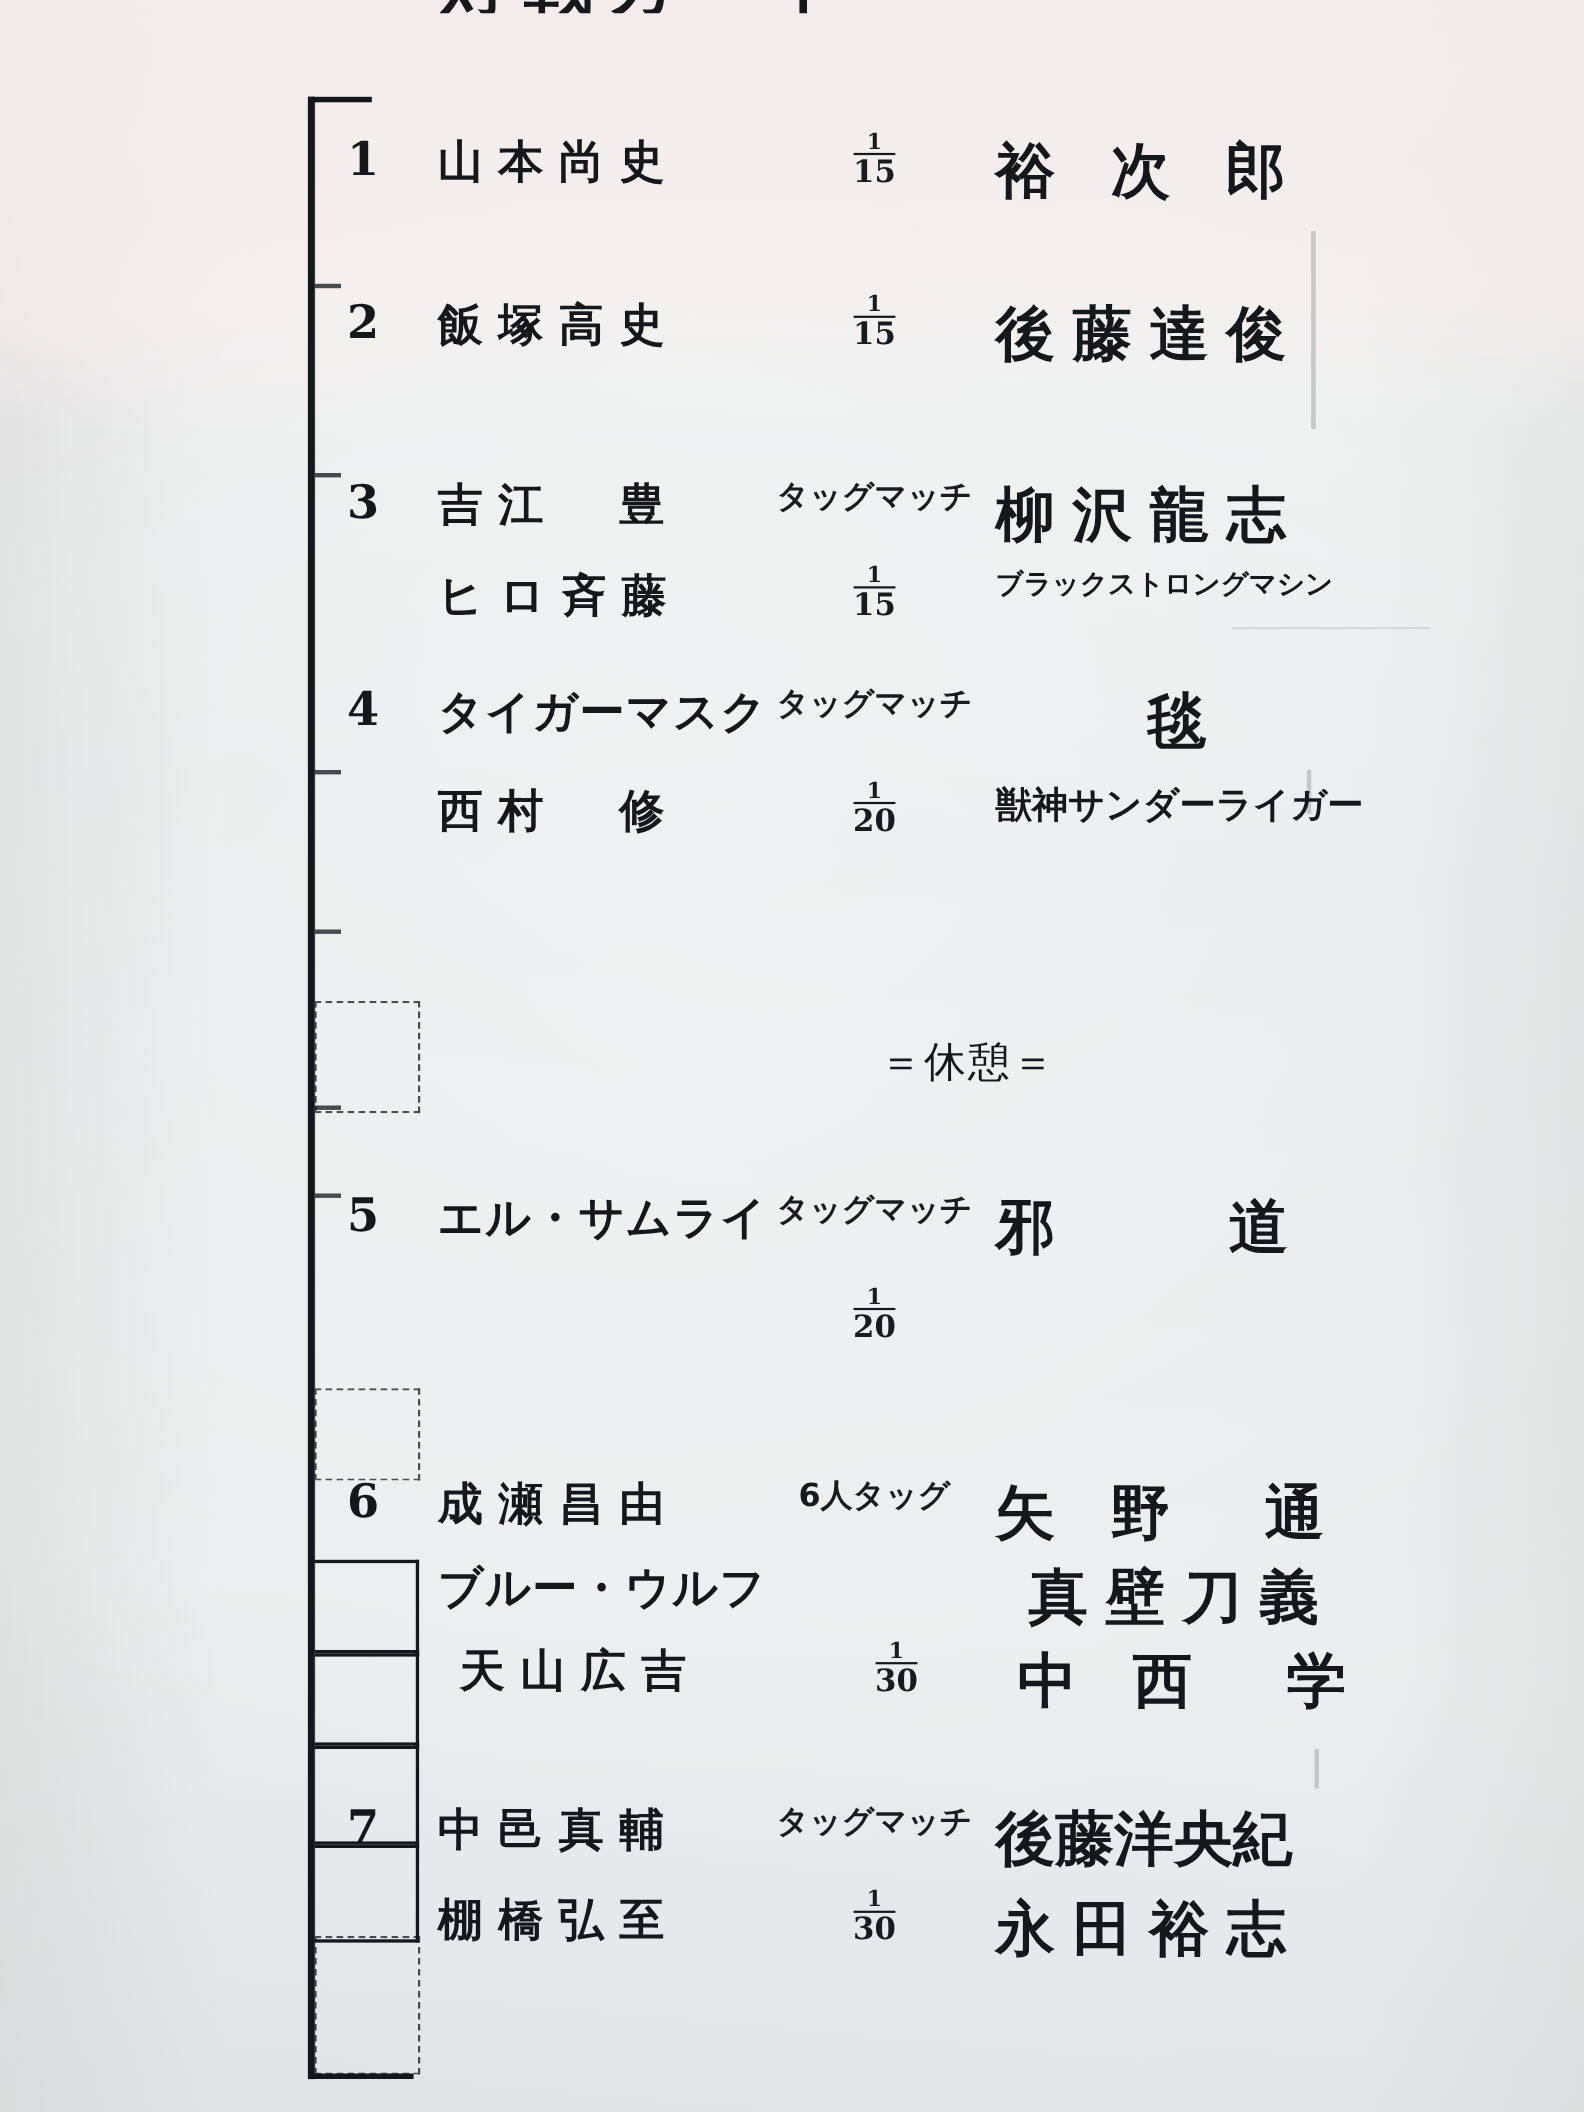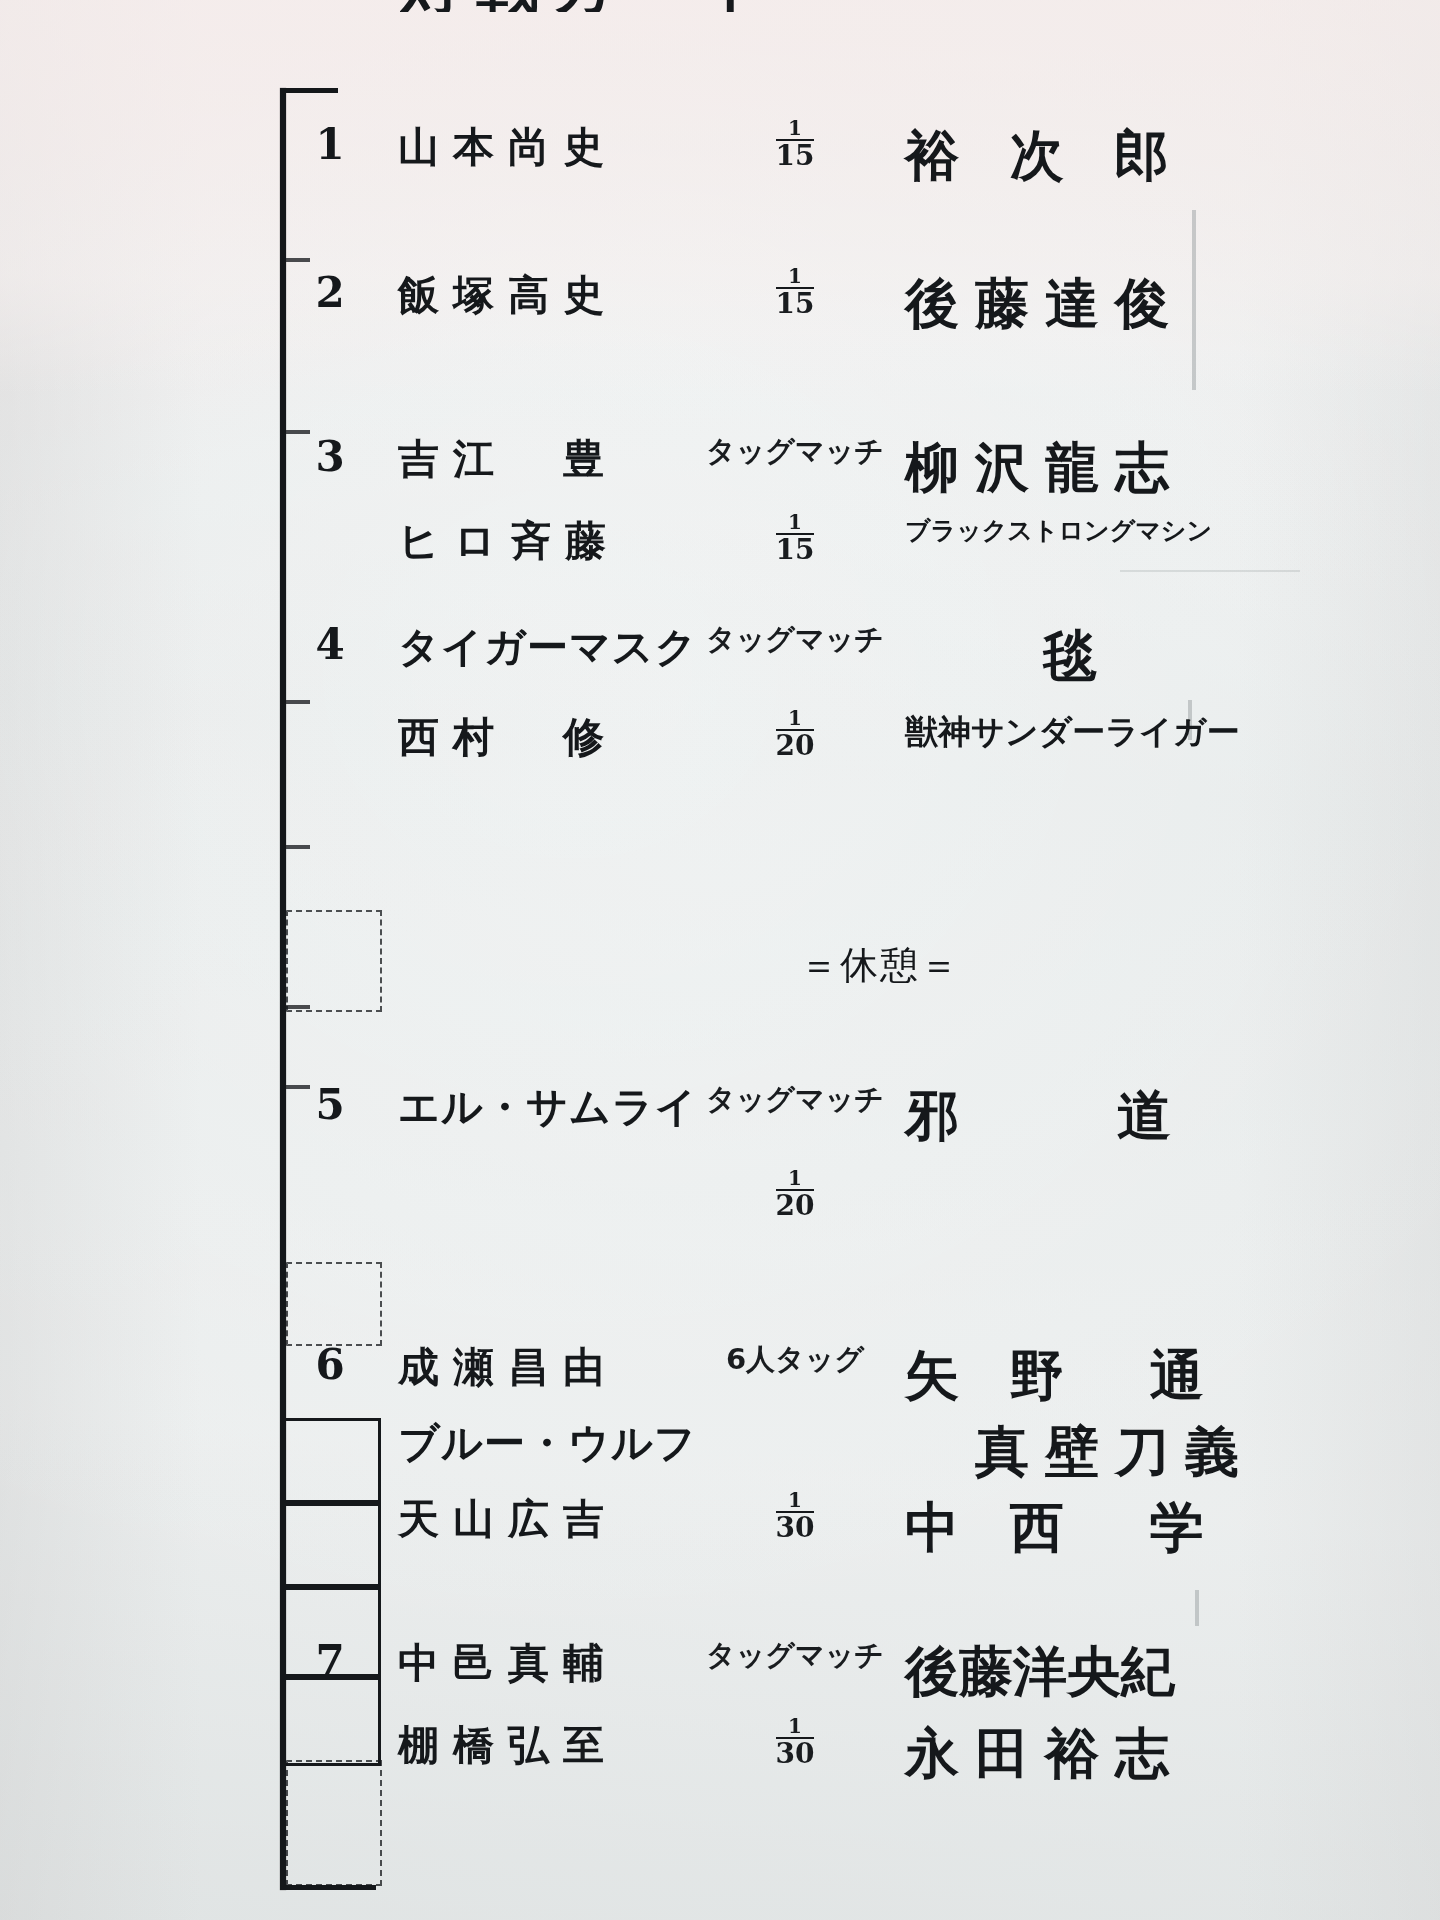--- a/index.html
+++ b/index.html
@@ -356,23 +356,23 @@
 
   <div class="match" style="top:1340px;">
     <div class="line" style="top:0;">
       <div class="num">6</div>
       <div class="left-name spread">成瀬昌由</div>
       <div class="mid">6人タッグ</div>
       <div class="right-name sp">矢 野　通</div>
     </div>
     <div class="line" style="top:76px;">
       <div class="left-name kata">ブルー・ウルフ</div>
-      <div class="right-name sp" style="left:975px;">真壁刀義</div>
-    </div>
-    <div class="line" style="top:152px;">
+      <div class="right-name sp" style="left:935px;">真壁刀義</div>
+    </div>
+    <div class="line" style="top:152px;margin-left:20px;">
       <div class="left-name spread">天山広吉</div>
       <div class="mid">
         <span class="frac">
           <span class="n">1</span>
           <span class="bar"></span>
           <span class="d">30</span>
         </span>
       </div>
       <div class="right-name sp">中 西　学</div>
     </div>

